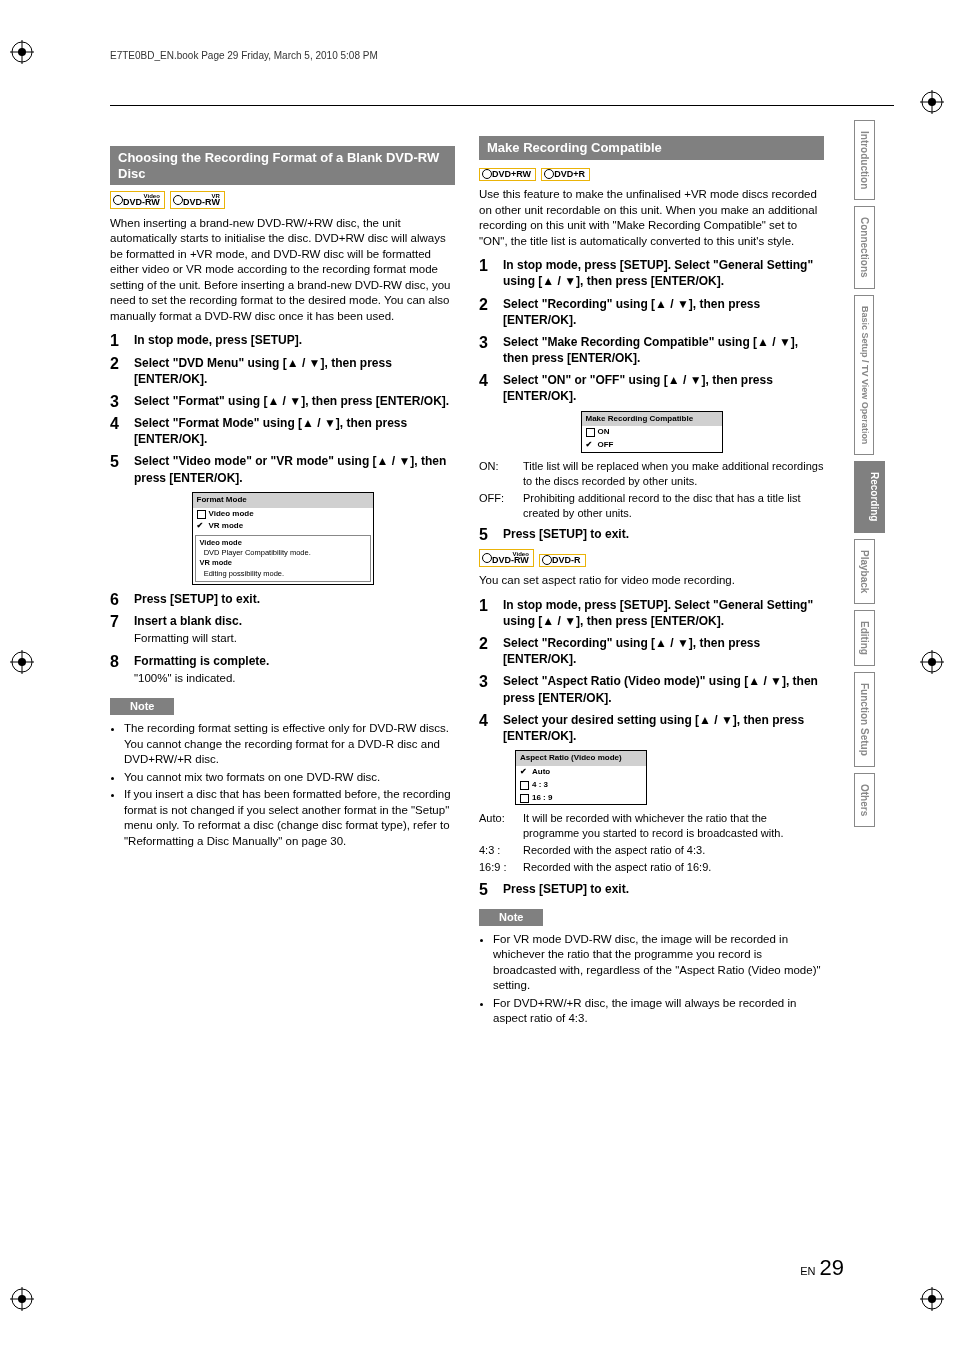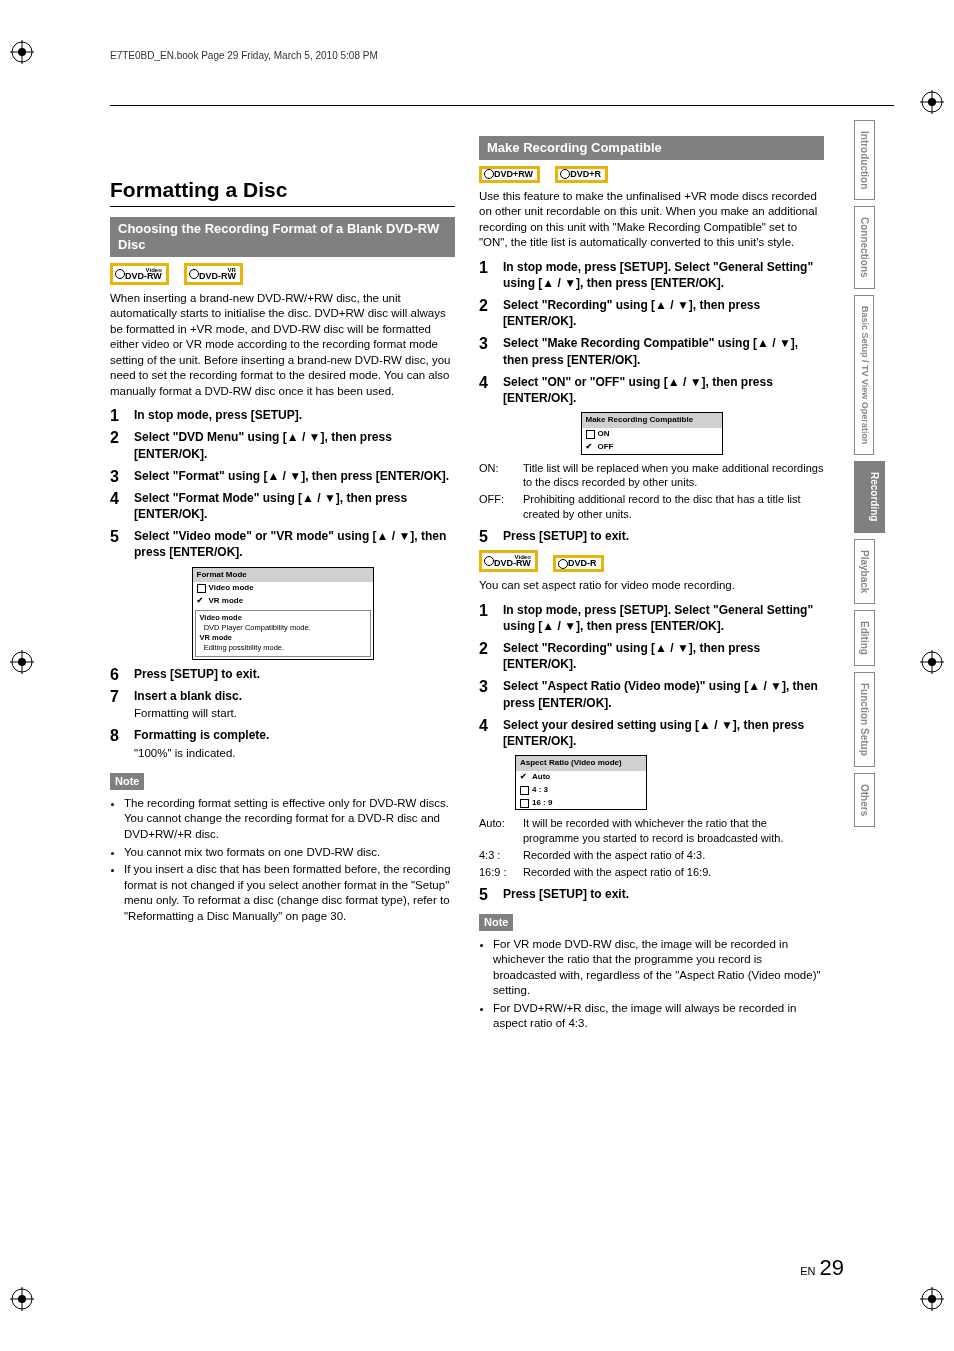--- a/index.html
+++ b/index.html
@@ -51,26 +51,26 @@
     font-size: 13px;
     padding: 4px 8px;
     margin: 10px 0 6px 0;
     line-height: 1.2;
   }
   .disc-badges {
     margin: 6px 0;
   }
   .disc-badge {
     display: inline-block;
-    border: 3px solid #eab308;
+    border: 1px solid #eab308;
     font-size: 9px;
     font-weight: bold;
     padding: 1px 4px 1px 12px;
     position: relative;
-    margin-right: 12px;
+    margin-right: 2px;
     line-height: 1;
   }
   .disc-badge::before {
     content: "";
     position: absolute;
     left: 2px;
     top: 50%;
     width: 8px;
     height: 8px;
     border: 1px solid #000;
@@ -148,21 +148,21 @@
     padding: 2px 4px;
     font-size: 7.5px;
   }
   .menu-box .mb-inner b { font-size: 7.5px; }
   .note-label {
     display: inline-block;
     background: #808080;
     color: #fff;
     font-weight: bold;
     font-size: 11px;
-    padding: 1px 5px;
+    padding: 1px 20px;
     margin: 6px 0 4px 0;
   }
   ul.bullets {
     list-style: disc;
     padding-left: 14px;
     margin: 2px 0;
     font-size: 11.5px;
   }
   ul.bullets li { margin: 2px 0; }
   .defs {
@@ -272,21 +272,20 @@
         <line x1="12" y1="0" x2="12" y2="24" stroke="#000"></line>
       </svg>
   </div>
 
   <div class="header-line">E7TE0BD_EN.book  Page 29  Friday, March 5, 2010  5:08 PM</div>
   <div class="hr-top"></div>
 
   <div class="content">
 
     <div class="col col-left">
-      <h1 class="section-title">Formatting a Disc</h1>
 
       <div class="sub-header">Choosing the Recording Format of a Blank DVD-RW Disc</div>
 
       <div class="disc-badges">
         <span class="disc-badge"><span class="sup">Video</span><span>DVD-RW</span></span>
         <span class="disc-badge"><span class="sup">VR</span><span>DVD-RW</span></span>
       </div>
 
       <p class="para">When inserting a brand-new DVD-RW/+RW disc, the unit automatically starts to initialise the disc. DVD+RW disc will always be formatted in +VR mode, and DVD-RW disc will be formatted either video or VR mode according to the recording format mode setting of the unit. Before inserting a brand-new DVD-RW disc, you need to set the recording format to the desired mode. You can also manually format a DVD-RW disc once it has been used.</p>
 

